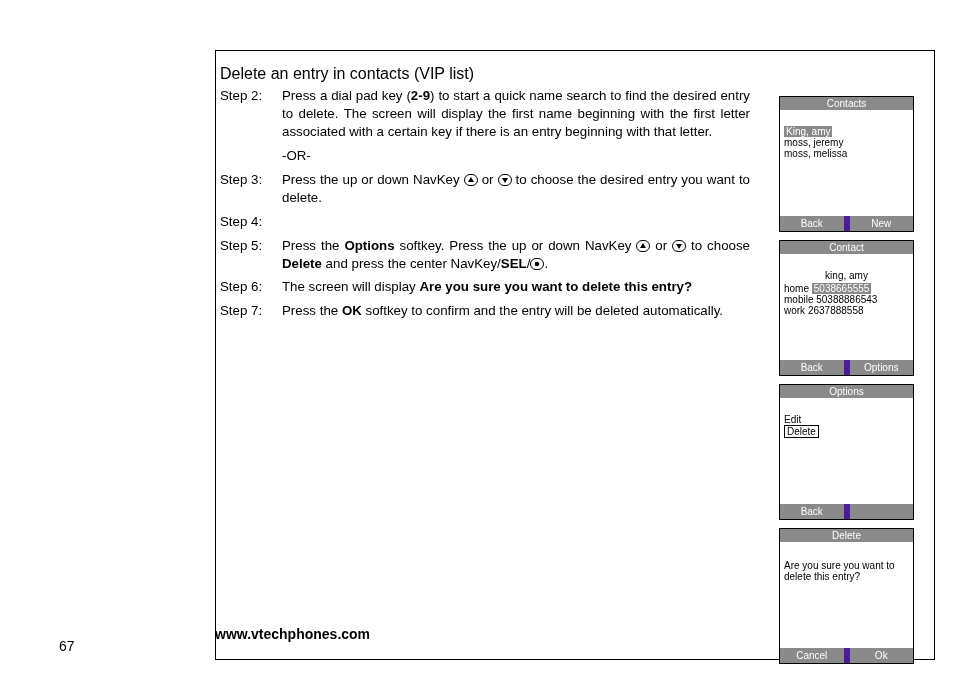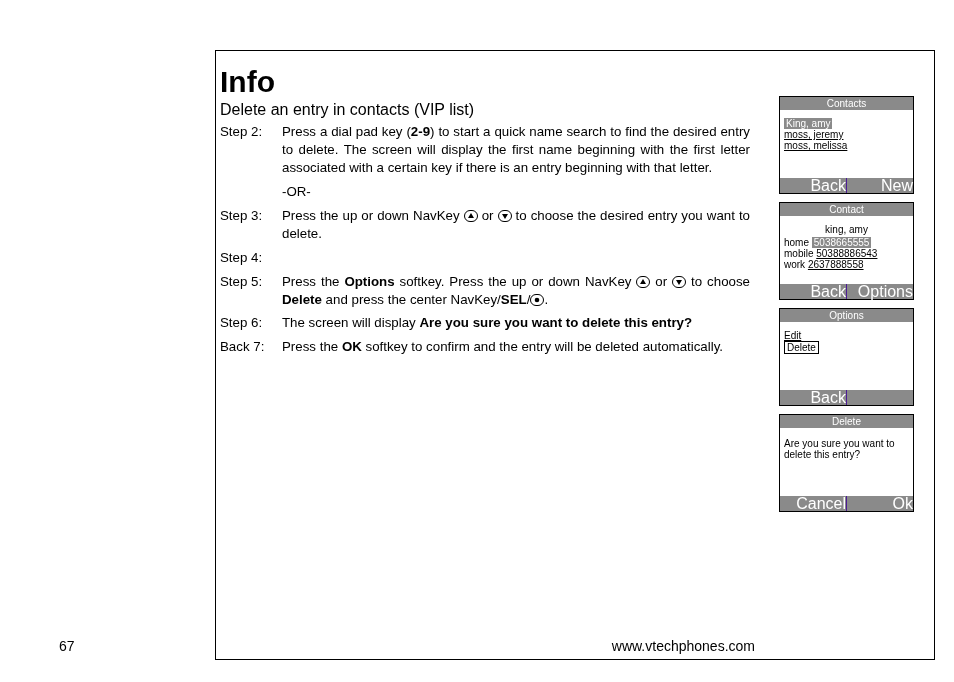--- a/index.html
+++ b/index.html
@@ -10,44 +10,43 @@
   h1{font-size:30px;font-weight:bold;margin:0 0 2px 0}
   h2{font-size:16px;font-weight:normal;margin:0 0 4px 0}
   .steps{font-size:13.3px;line-height:1.35}
   .step{display:flex;margin-bottom:6px}
   .step-label{flex:0 0 62px}
   .step-body{flex:1;text-align:justify}
   .or{margin-left:62px;font-weight:normal;margin-bottom:6px}
   b{font-weight:bold}
   .nav-icon{display:inline-block;vertical-align:middle}
   .footer-page{position:absolute;left:59px;bottom:28px;font-size:14px}
-  .footer-url{position:absolute;left:215px;bottom:28px;width:540px;text-align:right;font-weight:normal;font-size:14px}
+  .footer-url{position:absolute;left:215px;bottom:40px;width:540px;text-align:left;font-weight:bold;font-size:14px}
   
   .screens{position:absolute;left:779px;top:96px;width:135px}
   .phone{width:135px;border:1px solid #000;margin-bottom:8px;background:#fff;font-size:10px;box-sizing:border-box}
   .ph-title{background:#8a8a8a;color:#fff;text-align:center;font-size:10px;padding:1px 0}
-  .ph-body{height:68px;padding:8px 4px;box-sizing:border-box;overflow:hidden}
+  .ph-body{height:106px;padding:16px 4px;box-sizing:border-box;overflow:hidden}
   .ph-soft{display:flex;height:15px}
-  .ph-soft .sk{flex:1;background:#8a8a8a;color:#fff;text-align:right;font-size:16px;line-height:15px}
-  .ph-soft .sk+.sk{border-left:1px solid #4c1d95}
+  .ph-soft .sk{flex:1;background:#8a8a8a;color:#fff;text-align:center;font-size:10px;line-height:15px}
+  .ph-soft .sk+.sk{border-left:6px solid #4c1d95}
   .ph-soft .sk.blank{background:#8a8a8a}
   .sel{background:#8a8a8a;color:#fff;display:inline-block;padding:0 2px}
   .sel-outline{border:1px solid #000;display:inline-block;padding:0 2px;line-height:11px}
-  .ul{text-decoration:underline}
+  .ul{}
   .contact-name{text-align:center;margin-bottom:2px}
   .row{white-space:nowrap}
 </style>
 </head>
 <body>
 
 <div class="page">
   <div class="content-frame"></div>
 
   <div class="main-col">
-    <h1>Info</h1>
     <h2>Delete an entry in contacts (VIP list)</h2>
     <div class="steps" id="steps">
         <div class="step">
           <div class="step-label">Step 2:</div>
           <div class="step-body">Press a dial pad key (<b>2-9</b>) to start a quick name search to find the desired entry to delete. The screen will display the first name beginning with the first letter associated with a certain key if there is an entry beginning with that letter.</div>
         </div>
         <div class="or">-OR-</div>
         <div class="step">
           <div class="step-label">Step 3:</div>
           <div class="step-body">Press the up or down NavKey <svg class="nav-icon" width="14" height="12" viewBox="0 0 14 12">
@@ -72,21 +71,21 @@
             </svg> to choose <b>Delete</b> and press the center NavKey/<b>SEL</b>/<svg class="nav-icon" width="14" height="12" viewBox="0 0 14 12">
               <rect x="0.5" y="0.5" width="13" height="11" rx="5.5" fill="#fff" stroke="#000"></rect>
               <circle cx="7" cy="6" r="2.3" fill="#000"></circle>
             </svg>.</div>
         </div>
         <div class="step">
           <div class="step-label">Step 6:</div>
           <div class="step-body">The screen will display <b>Are you sure you want to delete this entry?</b></div>
         </div>
         <div class="step">
-          <div class="step-label">Back 7:</div>
+          <div class="step-label">Step 7:</div>
           <div class="step-body">Press the <b>OK</b> softkey to confirm and the entry will be deleted automatically.</div>
         </div>
       </div>
   </div>
 
   <div class="screens">
 
     <div class="phone">
       <div class="ph-title">Contacts</div>
       <div class="ph-body" id="sc-contacts">

